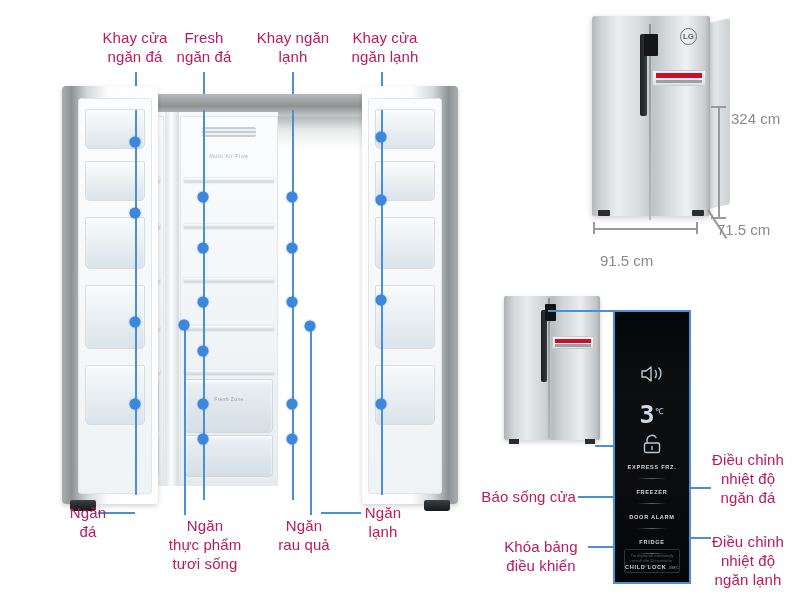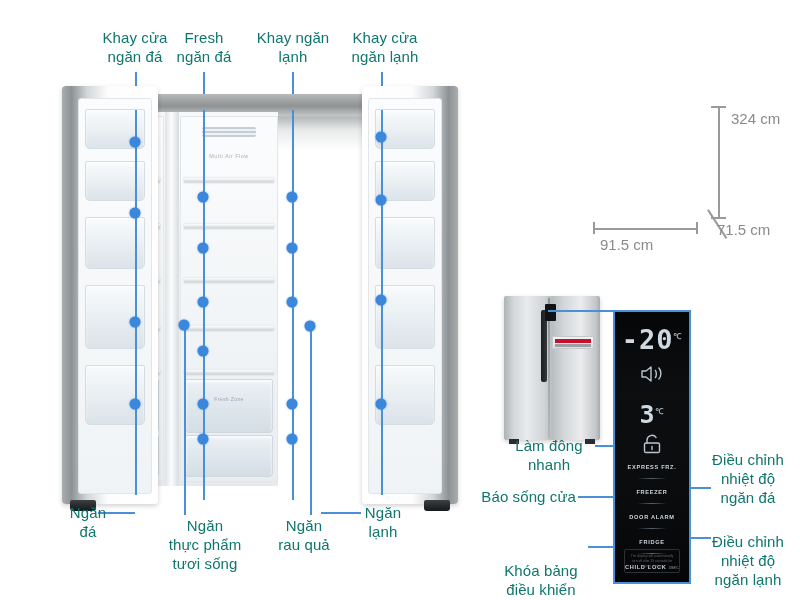--- a/index.html
+++ b/index.html
@@ -6,21 +6,21 @@
   html, body {
     width: 800px; height: 600px;
     background: #ffffff;
     font-family: "Liberation Sans", "DejaVu Sans", sans-serif;
     overflow: hidden;
   }
   #stage { position: relative; width: 800px; height: 600px; background:#fff; }
 
   .lbl {
     position: absolute;
-    color: #0f766e;
+    color: #be185d;
     font-size: 15px;
     line-height: 19px;
     text-align: center;
     white-space: pre-line;
     letter-spacing: .1px;
   }
 
   .vline { position: absolute; width: 1.5px; background: #4a90d9; }
   .hline { position: absolute; height: 1.5px; background: #4a90d9; }
 
@@ -313,30 +313,45 @@
 thực phẩm
 tươi sống</div>
 
   <div class="lbl" style="left:258px; top:516px; width:92px;">Ngăn
 rau quả</div>
 
   <div class="hline" style="left:321px; top:512px; width:40px;"></div>
   <div class="lbl" style="left:352px; top:503px; width:62px;">Ngăn
 lạnh</div>
 
+  <div id="fridge-closed">
+    <div class="cf-side"></div>
+    <div class="cf-body">
+      <div class="cf-seam"></div>
+      <div class="cf-handle"></div>
+      <div class="cf-panel"></div>
+      <div class="cf-logo">LG</div>
+      <div class="cf-sticker">
+        <span class="red"></span>
+        <span class="gry"></span>
+      </div>
+      <div class="cf-foot" style="left:6px;"></div>
+      <div class="cf-foot" style="right:6px;"></div>
+    </div>
+  </div>
 
   <div class="dim-line" style="left:718px; top:106px; width:1.5px; height:112px;"></div>
   <div class="dim-line" style="left:711px; top:106px; width:15px; height:1.5px;"></div>
   <div class="dim-line" style="left:711px; top:217px; width:15px; height:1.5px;"></div>
   <div class="dim-txt" style="left:731px; top:110px;">324 cm</div>
 
   <div class="dim-line" style="left:594px; top:228px; width:103px; height:1.5px;"></div>
   <div class="dim-line" style="left:593px; top:222px; width:1.5px; height:12px;"></div>
   <div class="dim-line" style="left:696px; top:222px; width:1.5px; height:12px;"></div>
-  <div class="dim-txt" style="left:600px; top:236px;">91.5 cm</div>
+  <div class="dim-txt" style="left:600px; top:252px;">91.5 cm</div>
 
   <div class="dim-line" style="left:707px; top:210px; width:1.5px; height:34px; transform: rotate(-33deg); transform-origin: top center;"></div>
   <div class="dim-txt" style="left:717px; top:221px;">71.5 cm</div>
 
 
   <div id="fridge-small">
     <div class="sf-body">
       <div class="sf-seam"></div>
       <div class="sf-handle"></div>
       <div class="sf-disp"></div>
@@ -346,23 +361,20 @@
       </div>
       <div class="sf-foot" style="left:5px;"></div>
       <div class="sf-foot" style="right:5px;"></div>
     </div>
   </div>
 
   <div class="hline" style="left:548px; top:310px; width:105px;"></div>
   <div class="vline" style="left:652px; top:310px; height:12px;"></div>
 
   <div id="panel">
-    <div class="p-temp" style="top:12px; font-size:27px;">
-      <span>-20</span><span class="p-deg">℃</span>
-    </div>
 
     <div class="p-icon" style="top:52px;">
       <svg width="26" height="20" viewBox="0 0 26 20" fill="none" stroke="#b9c6d1" stroke-width="1.4">
         <path d="M3 7h4l5-4v14l-5-4H3z" stroke-linejoin="round"></path>
         <path d="M16 6c1.8 1.6 1.8 6.4 0 8"></path>
         <path d="M19.5 3.5c3.2 2.8 3.2 9.2 0 12"></path>
       </svg>
     </div>
 
     <div class="p-temp" style="top:88px; font-size:25px;">
@@ -387,28 +399,26 @@
     <div class="p-sep" style="top:241px;"></div>
     <div class="p-btn" style="top:252px;">
       <span>CHILD LOCK</span>
       <span class="tiny">3SEC</span>
     </div>
 
     <div class="p-note">The display will automatically turn off after 20 seconds for saving energy.</div>
   </div>
 
   <div class="hline" style="left:595px; top:445px; width:20px;"></div>
-  <div class="lbl" style="left:505px; top:436px; width:88px; text-align:center;">Làm đông
-nhanh</div>
 
   <div class="hline" style="left:578px; top:496px; width:37px;"></div>
   <div class="lbl" style="left:476px; top:487px; width:100px; text-align:right;">Báo sống cửa</div>
 
   <div class="hline" style="left:588px; top:546px; width:27px;"></div>
-  <div class="lbl" style="left:495px; top:537px; width:92px; text-align:center;margin-top:24px;">Khóa bảng
+  <div class="lbl" style="left:495px; top:537px; width:92px; text-align:center;">Khóa bảng
 điều khiển</div>
 
   <div class="hline" style="left:691px; top:487px; width:20px;"></div>
   <div class="lbl" style="left:700px; top:450px; width:96px; text-align:center;">Điều chỉnh
 nhiệt độ
 ngăn đá</div>
 
   <div class="hline" style="left:691px; top:537px; width:20px;"></div>
   <div class="lbl" style="left:700px; top:532px; width:96px; text-align:center;">Điều chỉnh
 nhiệt độ

